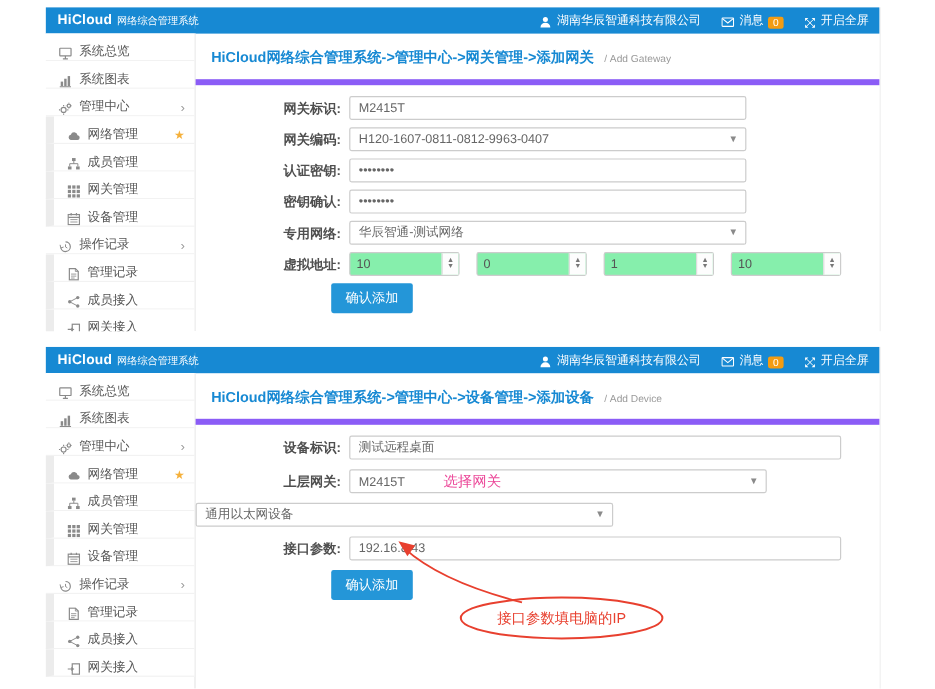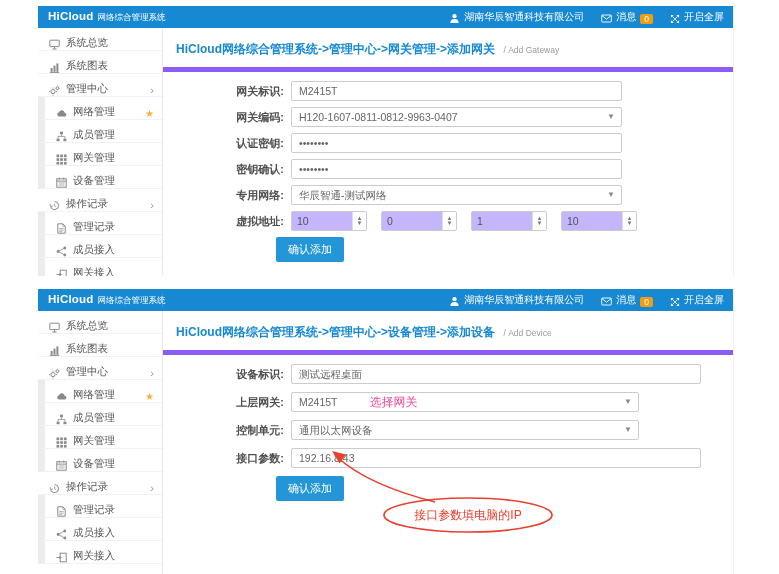--- a/index.html
+++ b/index.html
@@ -33,21 +33,21 @@
   .frow{display:flex;align-items:center;margin-bottom:6px;}
   #panel-device .frow{margin-bottom:8px;}
   .flabel{flex:0 0 121px;width:121px;text-align:right;font-size:11px;font-weight:bold;color:#4f4f4f;margin-right:7px;white-space:nowrap;}
   .ctrl{height:20px;box-sizing:border-box;border:1px solid #ccc;border-radius:2px;background:#fff;font-size:10.5px;color:#666;line-height:18px;padding:0 7px;position:relative;white-space:nowrap;overflow:hidden;}
   .w-full{width:331px;}
   .w-a{width:410px;}
   .w-b{width:348px;}
   .w-c{width:368px;}
   .sel .caret{position:absolute;right:6px;top:50%;transform:translateY(-50%);color:#8a8a8a;font-size:8px;line-height:1;}
   .octets{display:flex;gap:14px;}
-  .spin{display:flex;width:76px;height:20px;box-sizing:border-box;border:1px solid #ccc;border-radius:2px;background:#c4b5fd;}
+  .spin{display:flex;width:92px;height:20px;box-sizing:border-box;border:1px solid #ccc;border-radius:2px;background:#86efac;}
   .spin .val{flex:1;font-size:10.5px;color:#555;line-height:18px;padding-left:5px;}
   .spin .ud{width:13px;border-left:1px solid #ddd;display:flex;flex-direction:column;align-items:center;justify-content:center;color:#777;background:#fdfdfd;}
   .spin .ud span{font-size:6px;line-height:5px;}
   .btn-row{margin-left:113px;margin-top:3px;}
   .btn{display:inline-block;background:#2496d8;color:#fff;font-size:11px;padding:5px 12px;border-radius:2px;border:none;cursor:pointer;font-family:inherit;}
   .red-hint{color:#ec4899;font-size:12px;margin-left:32px;font-weight:normal;}
   .overlay{position:absolute;left:0;top:0;pointer-events:none;z-index:6;}
   svg.ic{display:block;}
 </style>
 </head>
@@ -452,21 +452,20 @@
       <div class="form">
         <div class="frow">
             <span class="flabel">设备标识:</span>
             <div class="ctrl w-a">测试远程桌面</div>
           </div>
         <div class="frow">
             <span class="flabel">上层网关:</span>
             <div class="ctrl sel w-b"><span>M2415T</span><span class="red-hint">选择网关</span><span class="caret">▼</span></div>
           </div>
         <div class="frow">
-            <span class="flabel">控制单元:</span>
             <div class="ctrl sel w-b"><span>通用以太网设备</span><span class="caret">▼</span></div>
           </div>
         <div class="frow">
             <span class="flabel">接口参数:</span>
             <div class="ctrl w-a">192.16.8.43</div>
           </div>
         <div class="btn-row"><button class="btn">确认添加</button></div>
       </div>
     </div>
   </div>

